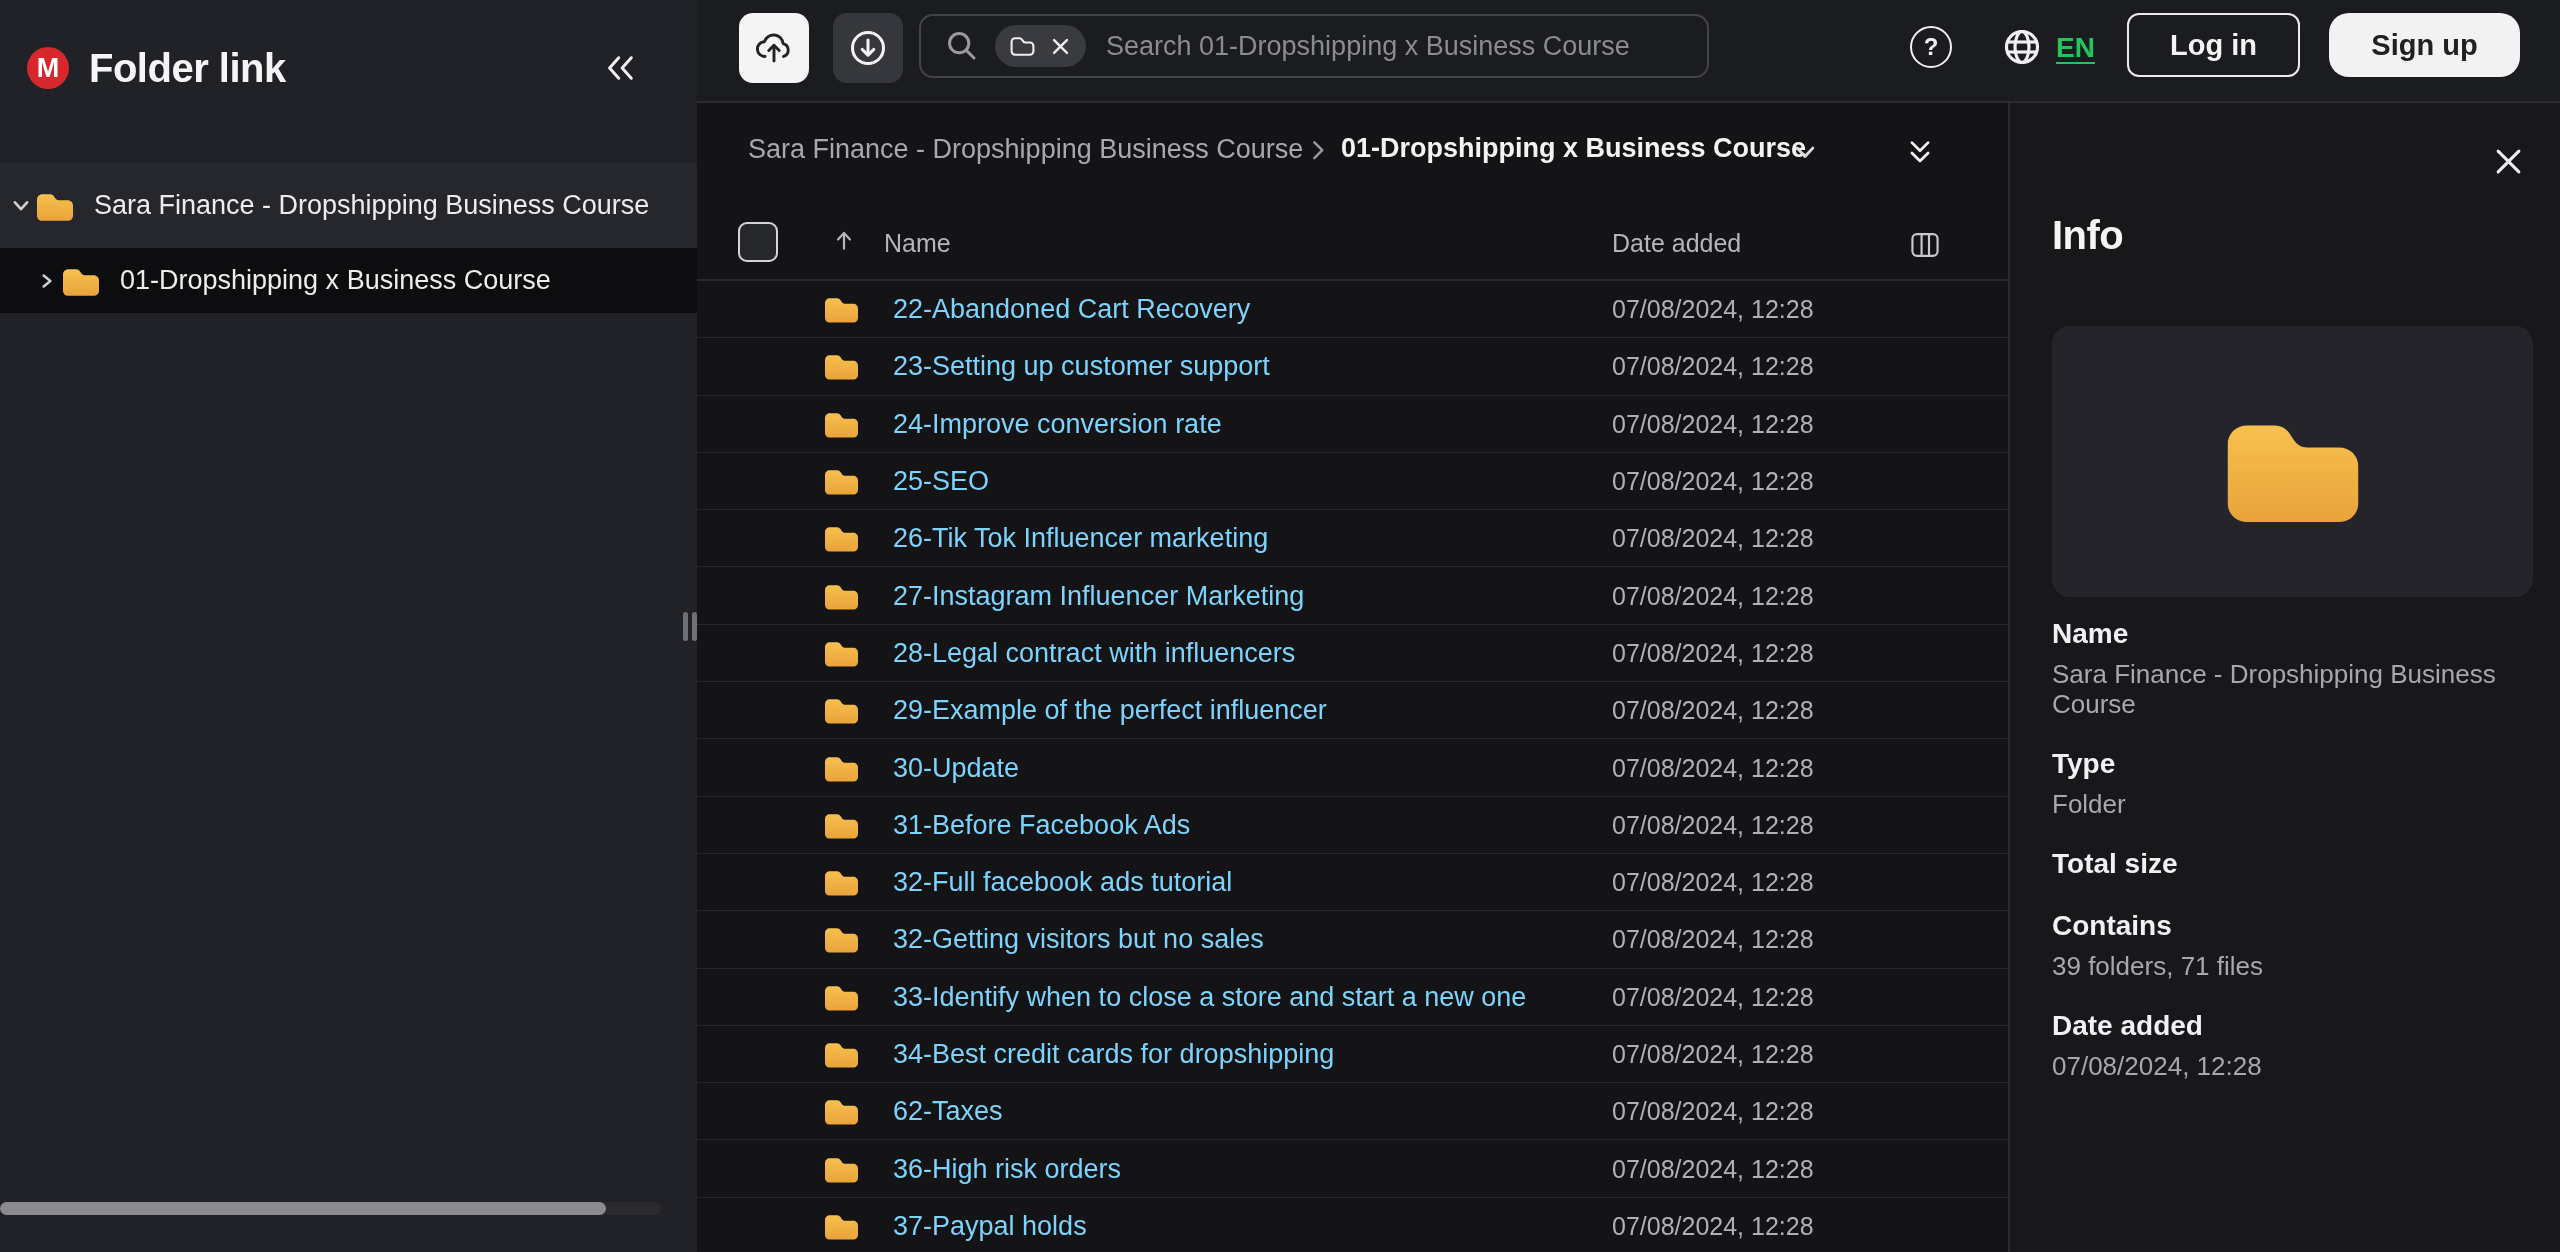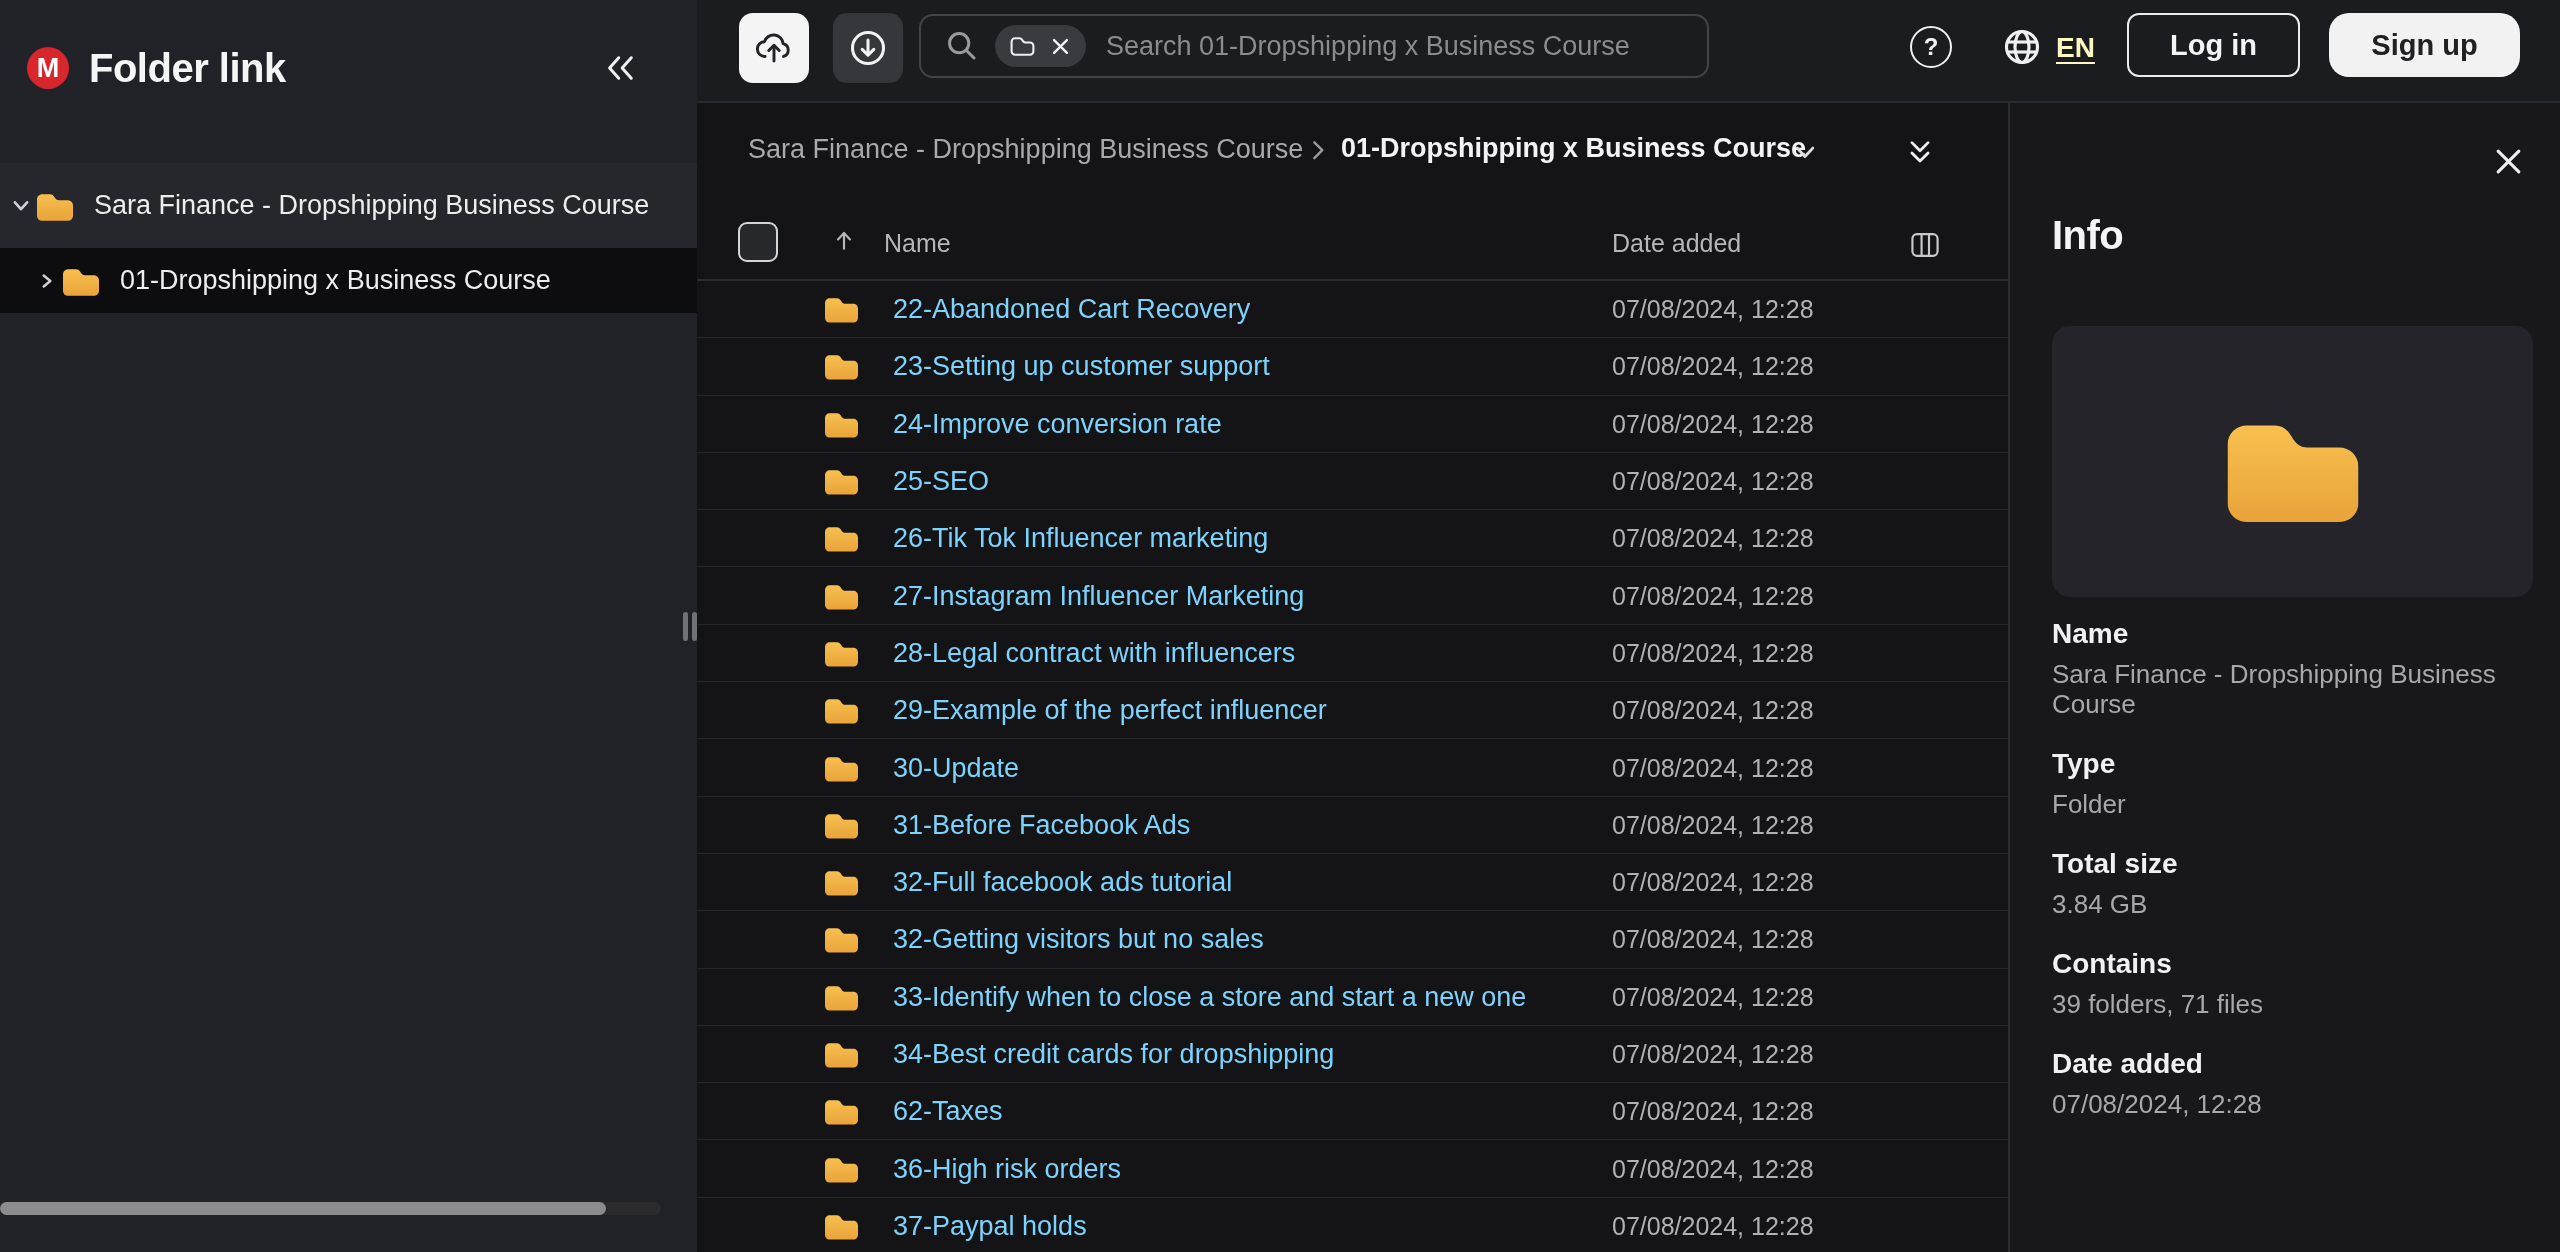--- a/index.html
+++ b/index.html
@@ -33,21 +33,21 @@
   .topbar { position:absolute; left:697px; top:0; width:1863px; height:103px; background:#1b1c1f; border-bottom:2px solid #2b2c30; }
   .sq-btn { position:absolute; top:13px; width:70px; height:70px; border-radius:14px; display:flex; align-items:center; justify-content:center; cursor:pointer; }
   .btn-upload { left:42px; background:#f4f4f5; }
   .btn-download { left:136px; background:#36373c; }
   .searchbar { position:absolute; left:222px; top:14px; width:790px; height:64px; border:2px solid #43444a; border-radius:14px; display:flex; align-items:center; padding:0 16px 0 24px; }
   .search-chip { display:flex; align-items:center; gap:14px; background:#3a3b40; border-radius:21px; height:42px; padding:0 15px 0 14px; margin-left:16px; cursor:pointer; }
   .search-input { flex:1; margin-left:20px; background:transparent; border:none; outline:none; color:#e8e8ea; font-size:27px; font-family:inherit; min-width:0; }
   .search-input::placeholder { color:#8b8c90; opacity:1; }
   .help-btn { position:absolute; left:1213px; top:26px; width:42px; height:42px; border:2.5px solid #f0f0f2; border-radius:50%; color:#f0f0f2; font-size:24px; font-weight:700; display:flex; align-items:center; justify-content:center; cursor:pointer; }
   .globe-btn { position:absolute; left:1305px; top:27px; width:40px; height:40px; cursor:pointer; }
-  .lang { position:absolute; left:1359px; top:32px; font-size:28px; font-weight:700; color:#fef9c3; text-decoration:underline; text-underline-offset:5px; text-decoration-thickness:2px; cursor:pointer; }
+  .lang { position:absolute; left:1359px; top:32px; font-size:28px; font-weight:700; color:#22c55e; text-decoration:underline; text-underline-offset:5px; text-decoration-thickness:2px; cursor:pointer; }
   .btn-login { position:absolute; left:1430px; top:13px; width:173px; height:64px; border:2.5px solid #ececee; border-radius:12px; background:transparent; color:#f4f4f5; font-size:29px; font-weight:600; font-family:inherit; cursor:pointer; }
   .btn-signup { position:absolute; left:1632px; top:13px; width:191px; height:64px; border:none; border-radius:20px; background:#f2f2f3; color:#212124; font-size:29px; font-weight:600; font-family:inherit; cursor:pointer; }
 
   
   .content { position:absolute; left:697px; top:103px; width:1311px; height:1149px; background:#141417; overflow:hidden; }
   .crumbbar { position:absolute; left:0; top:0; width:1311px; height:92px; }
   .crumb-parent { position:absolute; left:51px; top:31px; font-size:27px; color:#a9a9ac; cursor:pointer; white-space:nowrap; }
   .crumb-sep { position:absolute; left:610px; top:35px; }
   .crumb-current { position:absolute; left:644px; top:30px; font-size:27px; font-weight:700; color:#f3f3f4; cursor:pointer; white-space:nowrap; }
   .crumb-caret { position:absolute; left:1095px; top:38px; cursor:pointer; }
@@ -442,21 +442,20 @@
           <div class="f-value">Sara Finance - Dropshipping Business Course</div>
         </div>
 
         <div class="field">
           <div class="f-label">Type</div>
           <div class="f-value">Folder</div>
         </div>
 
         <div class="field">
           <div class="f-label">Total size</div>
-          <div class="f-value">3.84 GB</div>
         </div>
 
         <div class="field">
           <div class="f-label">Contains</div>
           <div class="f-value">39 folders, 71 files</div>
         </div>
 
         <div class="field">
           <div class="f-label">Date added</div>
           <div class="f-value">07/08/2024, 12:28</div>

